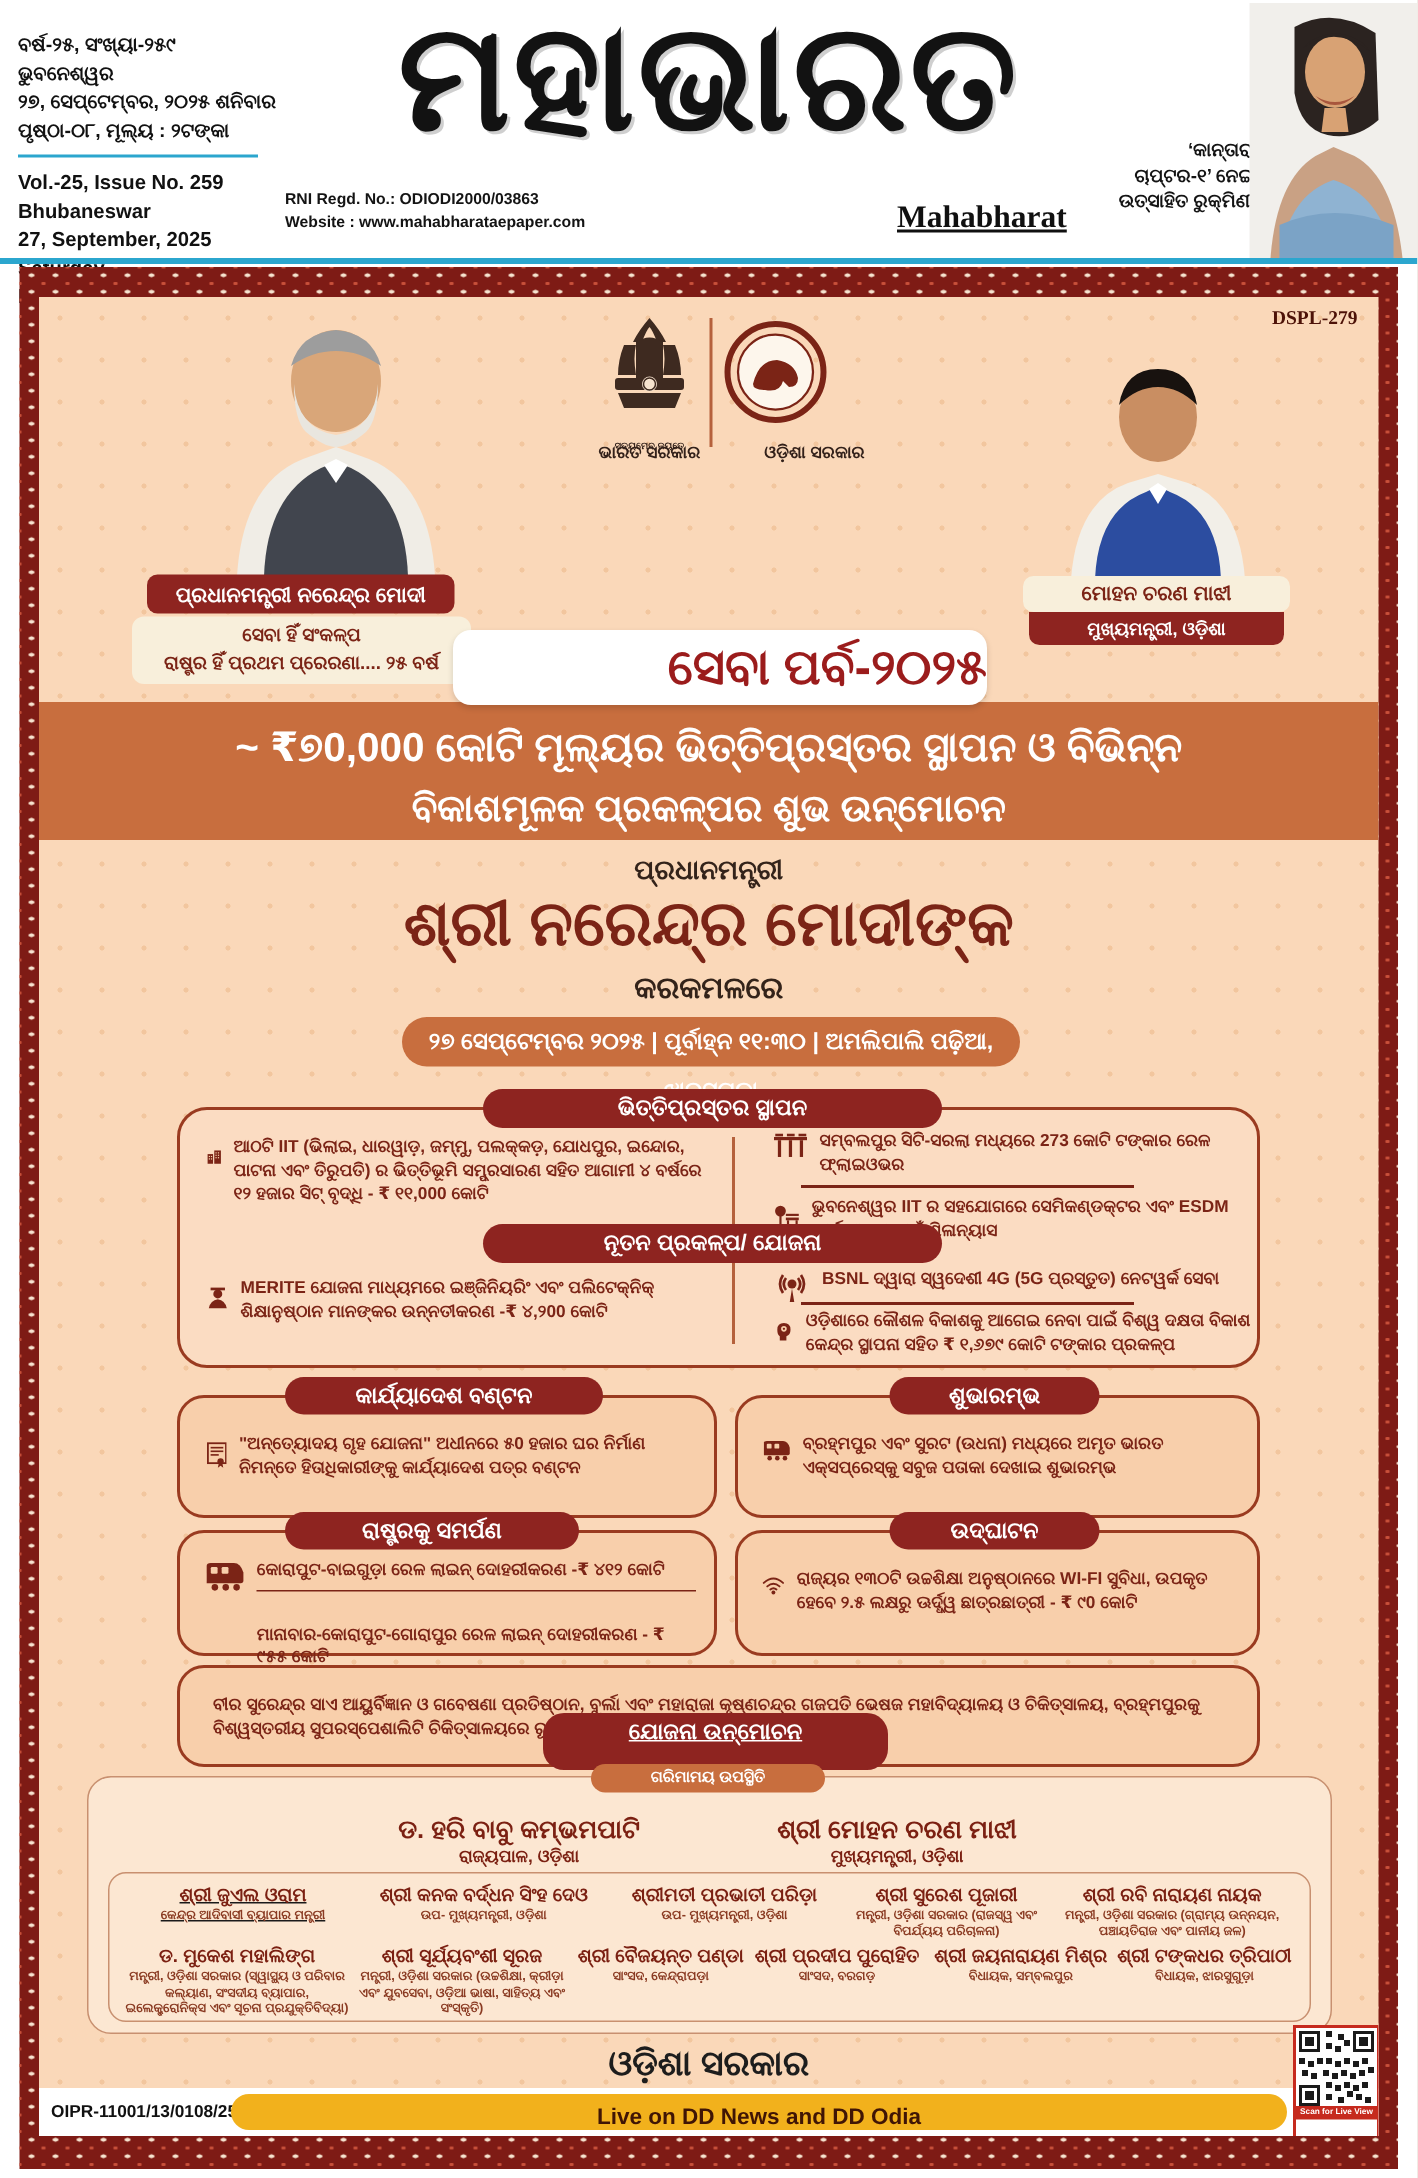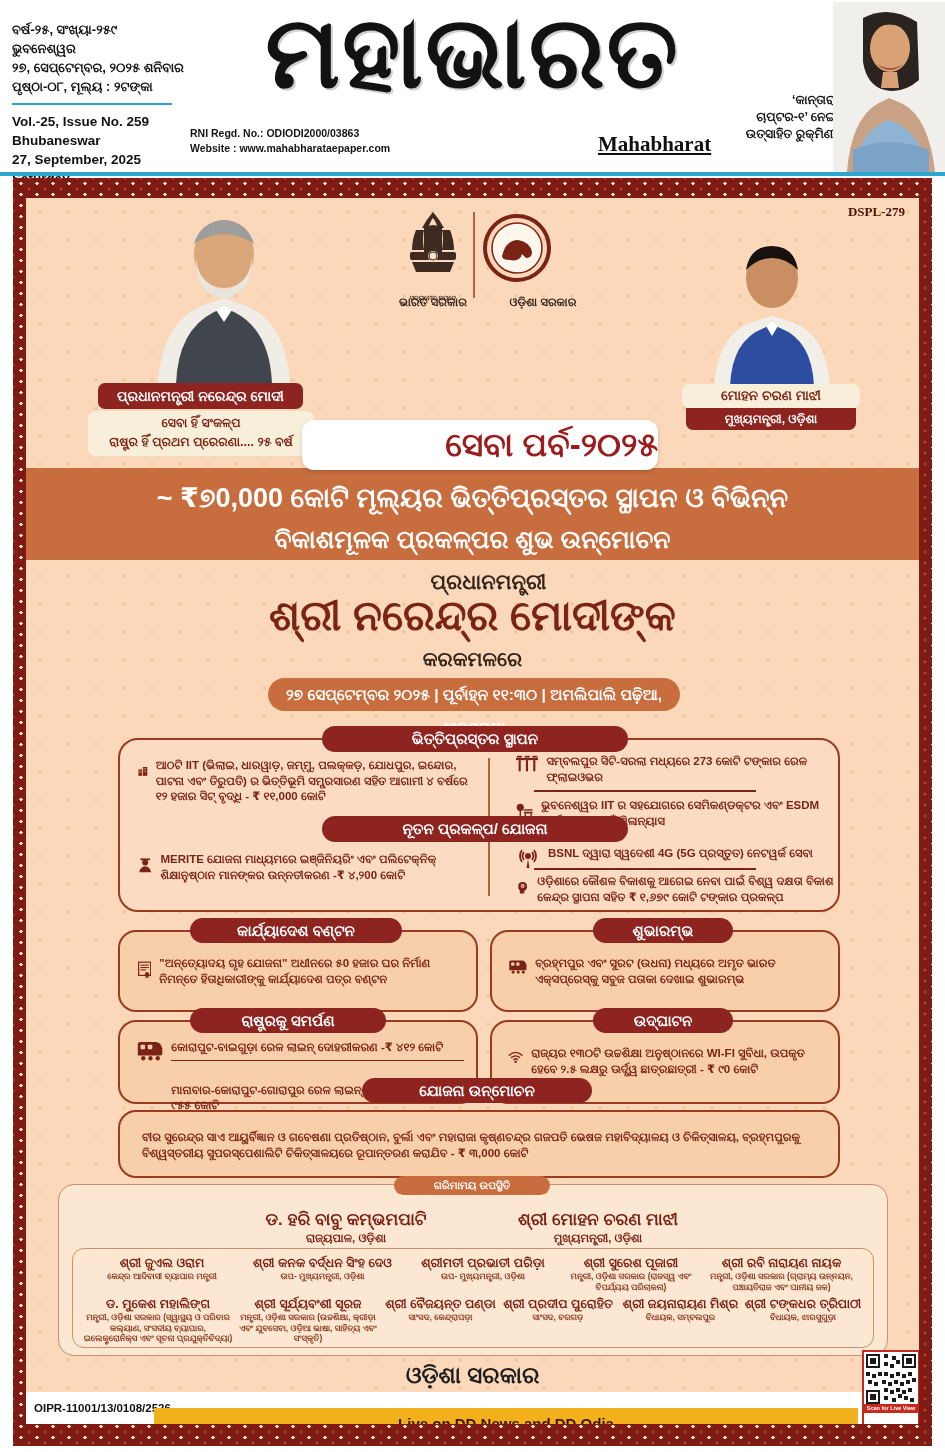--- a/index.html
+++ b/index.html
@@ -31,21 +31,21 @@
   .creambox{background:#F8EFDB;border-radius:8px;color:#7B2416;font-weight:bold;text-align:center;}
   .figure{overflow:hidden;}
   .emb-label{font-size:11.5px;font-weight:bold;color:#33211a;text-align:center;}
   .emb-motto{font-size:6.5px;font-weight:bold;color:#33211a;text-align:center;}
   .event-title{background:#fff;border-radius:12px;color:#9B1C1C;font-weight:bold;font-size:33px;
                text-align:right;line-height:50px;box-shadow:0 2px 4px rgba(0,0,0,.15);}
   .band{background:#C86E3E;color:#fff;text-align:center;font-weight:bold;}
   .band .l1{font-size:27px;line-height:44px;padding-top:8px;}
   .band .l2{font-size:25px;line-height:38px;}
   .center-txt{width:100%;text-align:center;}
-  .pm-pre{font-size:21px;font-weight:bold;color:#33231a;padding-left:16px;}
+  .pm-pre{font-size:18px;font-weight:bold;color:#33231a;}
   .pm-big{font-size:42px;font-weight:bold;color:#7B2416;}
   .pm-post{font-size:20px;font-weight:bold;color:#33231a;}
   .datepill{background:#C86E3E;border-radius:17px;color:#fff;font-weight:bold;font-size:15.5px;
             text-align:center;line-height:33px;}
   .card{background:#F8CFAB;border:2px solid #9A3B20;border-radius:18px;}
   .card-big{background:#FBDCC2;border:2px solid #9A3B20;border-radius:20px;}
   .itm{display:flex;gap:8px;align-items:flex-start;}
   .itm .txt{font-size:11.5px;font-weight:bold;line-height:15.5px;color:#7B2416;}
   .hdiv{height:1.5px;background:#7B2416;}
   .vdiv{width:1.5px;background:#B5613C;}
@@ -318,37 +318,37 @@
             <circle cx="13" cy="19" r="2.2" fill="#7B2416"></circle>
           </svg>
           <div class="txt">ରାଜ୍ୟର ୧୩୦ଟି ଉଚ୍ଚଶିକ୍ଷା ଅନୁଷ୍ଠାନରେ WI-FI ସୁବିଧା, ଉପକୃତ ହେବେ ୨.୫ ଲକ୍ଷରୁ ଊର୍ଦ୍ଧ୍ୱ ଛାତ୍ରଛାତ୍ରୀ - ₹ ୯0 କୋଟି</div>
         </div>
       </div>
       <div class="abs pill sec-pill" style="left:567px;top:810px;width:140px;height:25px;line-height:25px;">ଉଦ୍‌ଘାଟନ</div>
 
       <div class="abs card" style="left:92px;top:912px;width:718px;height:64px;">
         <div class="txt" style="font-size:11.5px;font-weight:bold;line-height:15.5px;color:#7B2416;padding:18px 20px 0 22px;">ବୀର ସୁରେନ୍ଦ୍ର ସାଏ ଆୟୁର୍ବିଜ୍ଞାନ ଓ ଗବେଷଣା ପ୍ରତିଷ୍ଠାନ, ବୁର୍ଲା ଏବଂ ମହାରାଜା କୃଷ୍ଣଚନ୍ଦ୍ର ଗଜପତି ଭେଷଜ ମହାବିଦ୍ୟାଳୟ ଓ ଚିକିତ୍ସାଳୟ, ବ୍ରହ୍ମପୁରକୁ ବିଶ୍ୱସ୍ତରୀୟ ସୁପରସ୍ପେଶାଲିଟି ଚିକିତ୍ସାଳୟରେ ରୂପାନ୍ତରଣ କରାଯିବ - ₹ ୩,000 କୋଟି</div>
       </div>
-      <div class="abs pill sec-pill" style="left:336px;top:880px;width:230px;height:25px;line-height:25px;">ଯୋଜନା ଉନ୍ମୋଚନ</div>
+      <div class="abs pill sec-pill" style="left:336px;top:944px;width:230px;height:38px;line-height:25px;text-decoration:underline;">ଯୋଜନା ଉନ୍ମୋଚନ</div>
 
       <div class="abs guestbox" style="left:32px;top:986px;width:828px;height:170px;"></div>
       <div class="abs" style="left:368px;top:978px;width:156px;height:19px;background:#C86E3E;border-radius:10px;color:#fff;font-weight:bold;font-size:10.5px;text-align:center;line-height:19px;">ଗରିମାମୟ ଉପସ୍ଥିତି</div>
 
       <div class="abs chief" style="left:200px;top:1012px;width:240px;">
         <div class="nm">ଡ. ହରି ବାବୁ କମ୍ଭମପାଟି</div>
         <div class="rl">ରାଜ୍ୟପାଳ, ଓଡ଼ିଶା</div>
       </div>
       <div class="abs chief" style="left:452px;top:1012px;width:240px;">
         <div class="nm">ଶ୍ରୀ ମୋହନ ଚରଣ ମାଝୀ</div>
         <div class="rl">ମୁଖ୍ୟମନ୍ତ୍ରୀ, ଓଡ଼ିଶା</div>
       </div>
 
       <div class="abs guestinner" style="left:46px;top:1050px;width:800px;height:98px;">
         <div class="grow" style="padding:7px 14px 0 14px;">
-          <div class="gcell" style="width:150px;">
+          <div class="gcell" style="width:150px;text-decoration:underline;">
             <div class="nm">ଶ୍ରୀ ଜୁଏଲ ଓରାମ</div>
             <div class="rl">କେନ୍ଦ୍ର ଆଦିବାସୀ ବ୍ୟାପାର ମନ୍ତ୍ରୀ</div>
           </div>
           <div class="gcell" style="width:165px;">
             <div class="nm">ଶ୍ରୀ କନକ ବର୍ଦ୍ଧନ ସିଂହ ଦେଓ</div>
             <div class="rl">ଉପ- ମୁଖ୍ୟମନ୍ତ୍ରୀ, ଓଡ଼ିଶା</div>
           </div>
           <div class="gcell" style="width:150px;">
             <div class="nm">ଶ୍ରୀମତୀ ପ୍ରଭାତୀ ପରିଡ଼ା</div>
             <div class="rl">ଉପ- ମୁଖ୍ୟମନ୍ତ୍ରୀ, ଓଡ଼ିଶା</div>
@@ -387,21 +387,21 @@
             <div class="nm">ଶ୍ରୀ ଟଙ୍କଧର ତ୍ରିପାଠୀ</div>
             <div class="rl">ବିଧାୟକ, ଝାରସୁଗୁଡ଼ା</div>
           </div>
         </div>
       </div>
 
       <div class="abs govline center-txt" style="top:1164px;">ଓଡ଼ିଶା ସରକାର</div>
 
       <div class="abs footstrip" style="left:0;top:1194px;width:893px;height:32px;">
         <div class="abs oipr" style="left:8px;top:0;">OIPR-11001/13/0108/2526</div>
-        <div class="abs livebar" style="left:128px;top:16px;width:704px;height:24px;">Live on DD News and DD Odia</div>
+        <div class="abs livebar" style="left:128px;top:4px;width:704px;height:24px;border-radius:15px;">Live on DD News and DD Odia</div>
       </div>
 
       <div class="abs qrbox" style="left:836px;top:1152px;width:54px;height:72px;">
         <svg width="50" height="50" viewBox="0 0 25 25" style="margin:2px auto 0;">
           <rect width="25" height="25" fill="#fff"></rect>
           <path fill="#1a1a1a" d="M0 0h7v7h-7z M18 0h7v7h-7z M0 18h7v7h-7z"></path>
           <path fill="#fff" d="M1 1h5v5h-5z M19 1h5v5h-5z M1 19h5v5h-5z"></path>
           <path fill="#1a1a1a" d="M2 2h3v3h-3z M20 2h3v3h-3z M2 20h3v3h-3z
             M9 0h2v2h-2z M13 1h2v2h-2z M9 4h2v2h-2z M12 5h2v2h-2z M15 3h2v2h-2z
             M0 9h2v2h-2z M3 10h2v2h-2z M6 9h2v2h-2z M9 9h2v2h-2z M12 10h2v2h-2z

